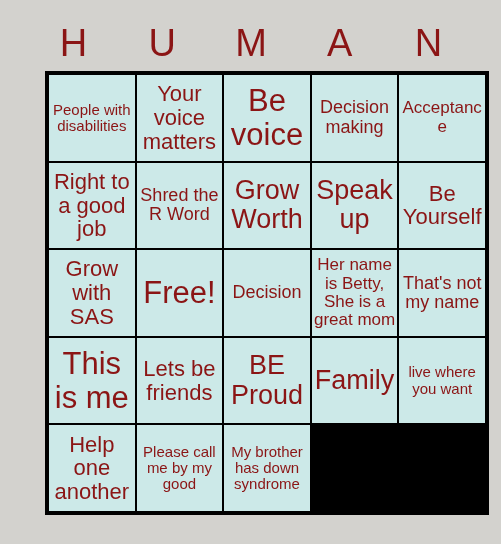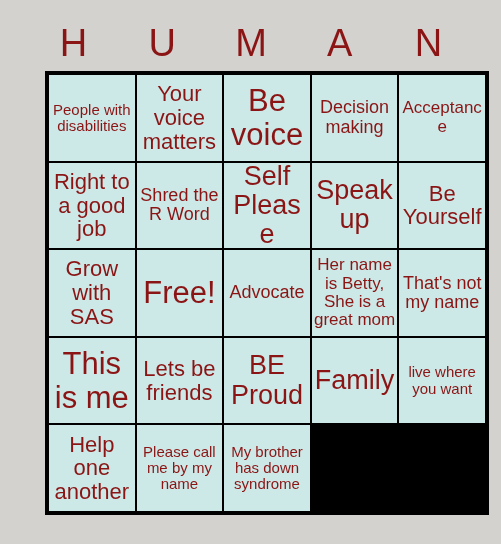--- a/index.html
+++ b/index.html
@@ -109,36 +109,36 @@
       <div class="cell fs-xs">
         <span class="txt">Acceptance</span>
       </div>
       <div class="cell fs-l">
         <span class="txt">Right to a good job</span>
       </div>
       <div class="cell fs-m">
         <span class="txt">Shred the R Word</span>
       </div>
       <div class="cell fs-xl">
-        <span class="txt">Self Please</span>
+        <span class="txt">Grow Worth</span>
       </div>
       <div class="cell fs-xl">
         <span class="txt">Speak up</span>
       </div>
       <div class="cell fs-l">
         <span class="txt">Be Yourself</span>
       </div>
       <div class="cell fs-l">
         <span class="txt">Grow with SAS</span>
       </div>
       <div class="cell fs-xxl">
         <span class="txt">Free!</span>
       </div>
       <div class="cell fs-m">
-        <span class="txt">Advocate</span>
+        <span class="txt">Decision</span>
       </div>
       <div class="cell fs-xs">
         <span class="txt">Her name is Betty, She is a great mom</span>
       </div>
       <div class="cell fs-m">
         <span class="txt">That's not my name</span>
       </div>
       <div class="cell fs-xxl">
         <span class="txt">This is me</span>
       </div>
@@ -151,20 +151,20 @@
       <div class="cell fs-xl">
         <span class="txt">Family</span>
       </div>
       <div class="cell fs-s">
         <span class="txt">live where you want</span>
       </div>
       <div class="cell fs-l">
         <span class="txt">Help one another</span>
       </div>
       <div class="cell fs-s">
-        <span class="txt">Please call me by my name</span>
+        <span class="txt">Please call me by my good</span>
       </div>
       <div class="cell fs-s">
         <span class="txt">My brother has down syndrome</span>
       </div>
     </div>
 
 </div>
 
 </body></html>

